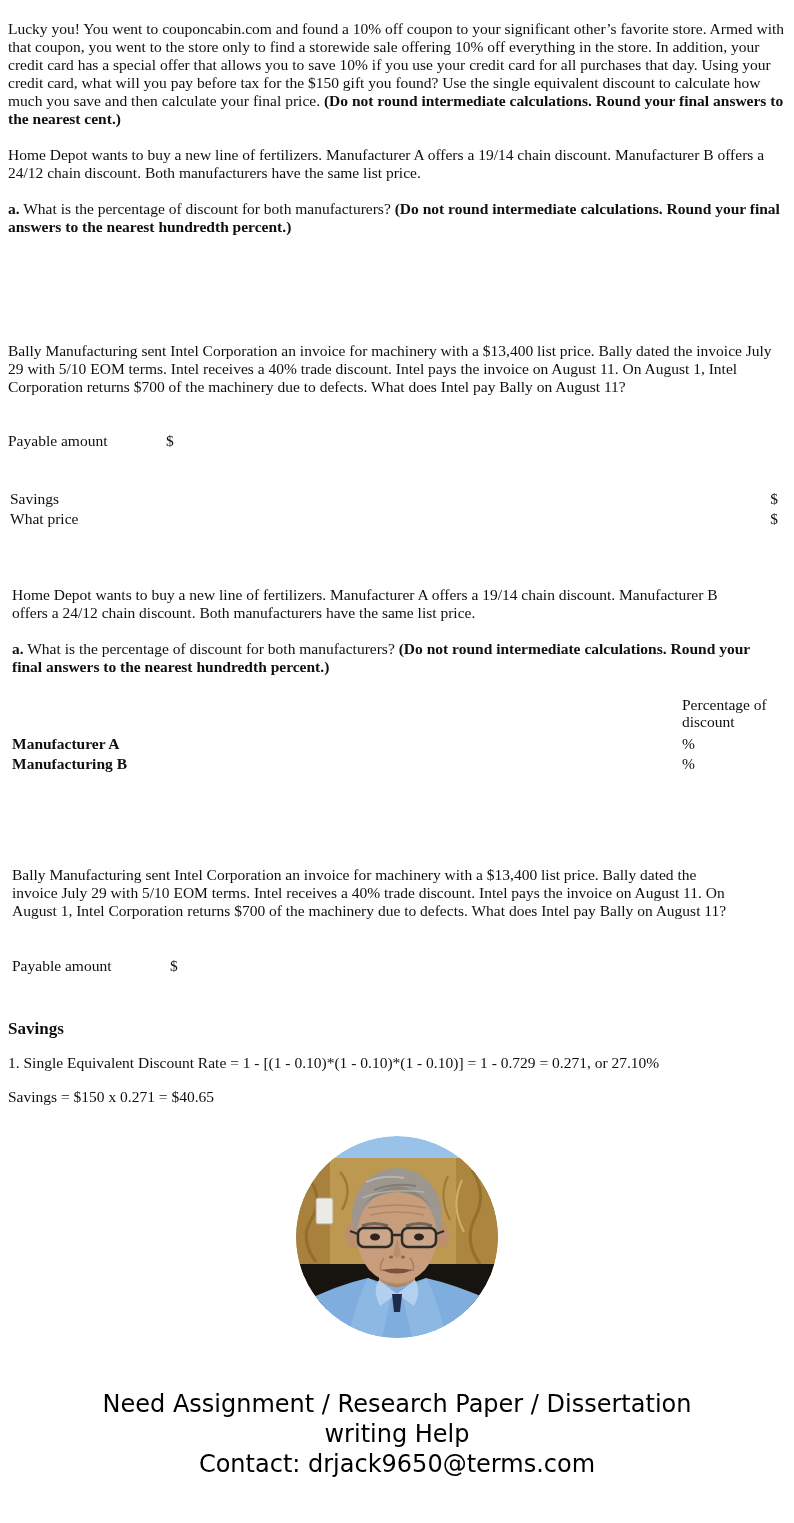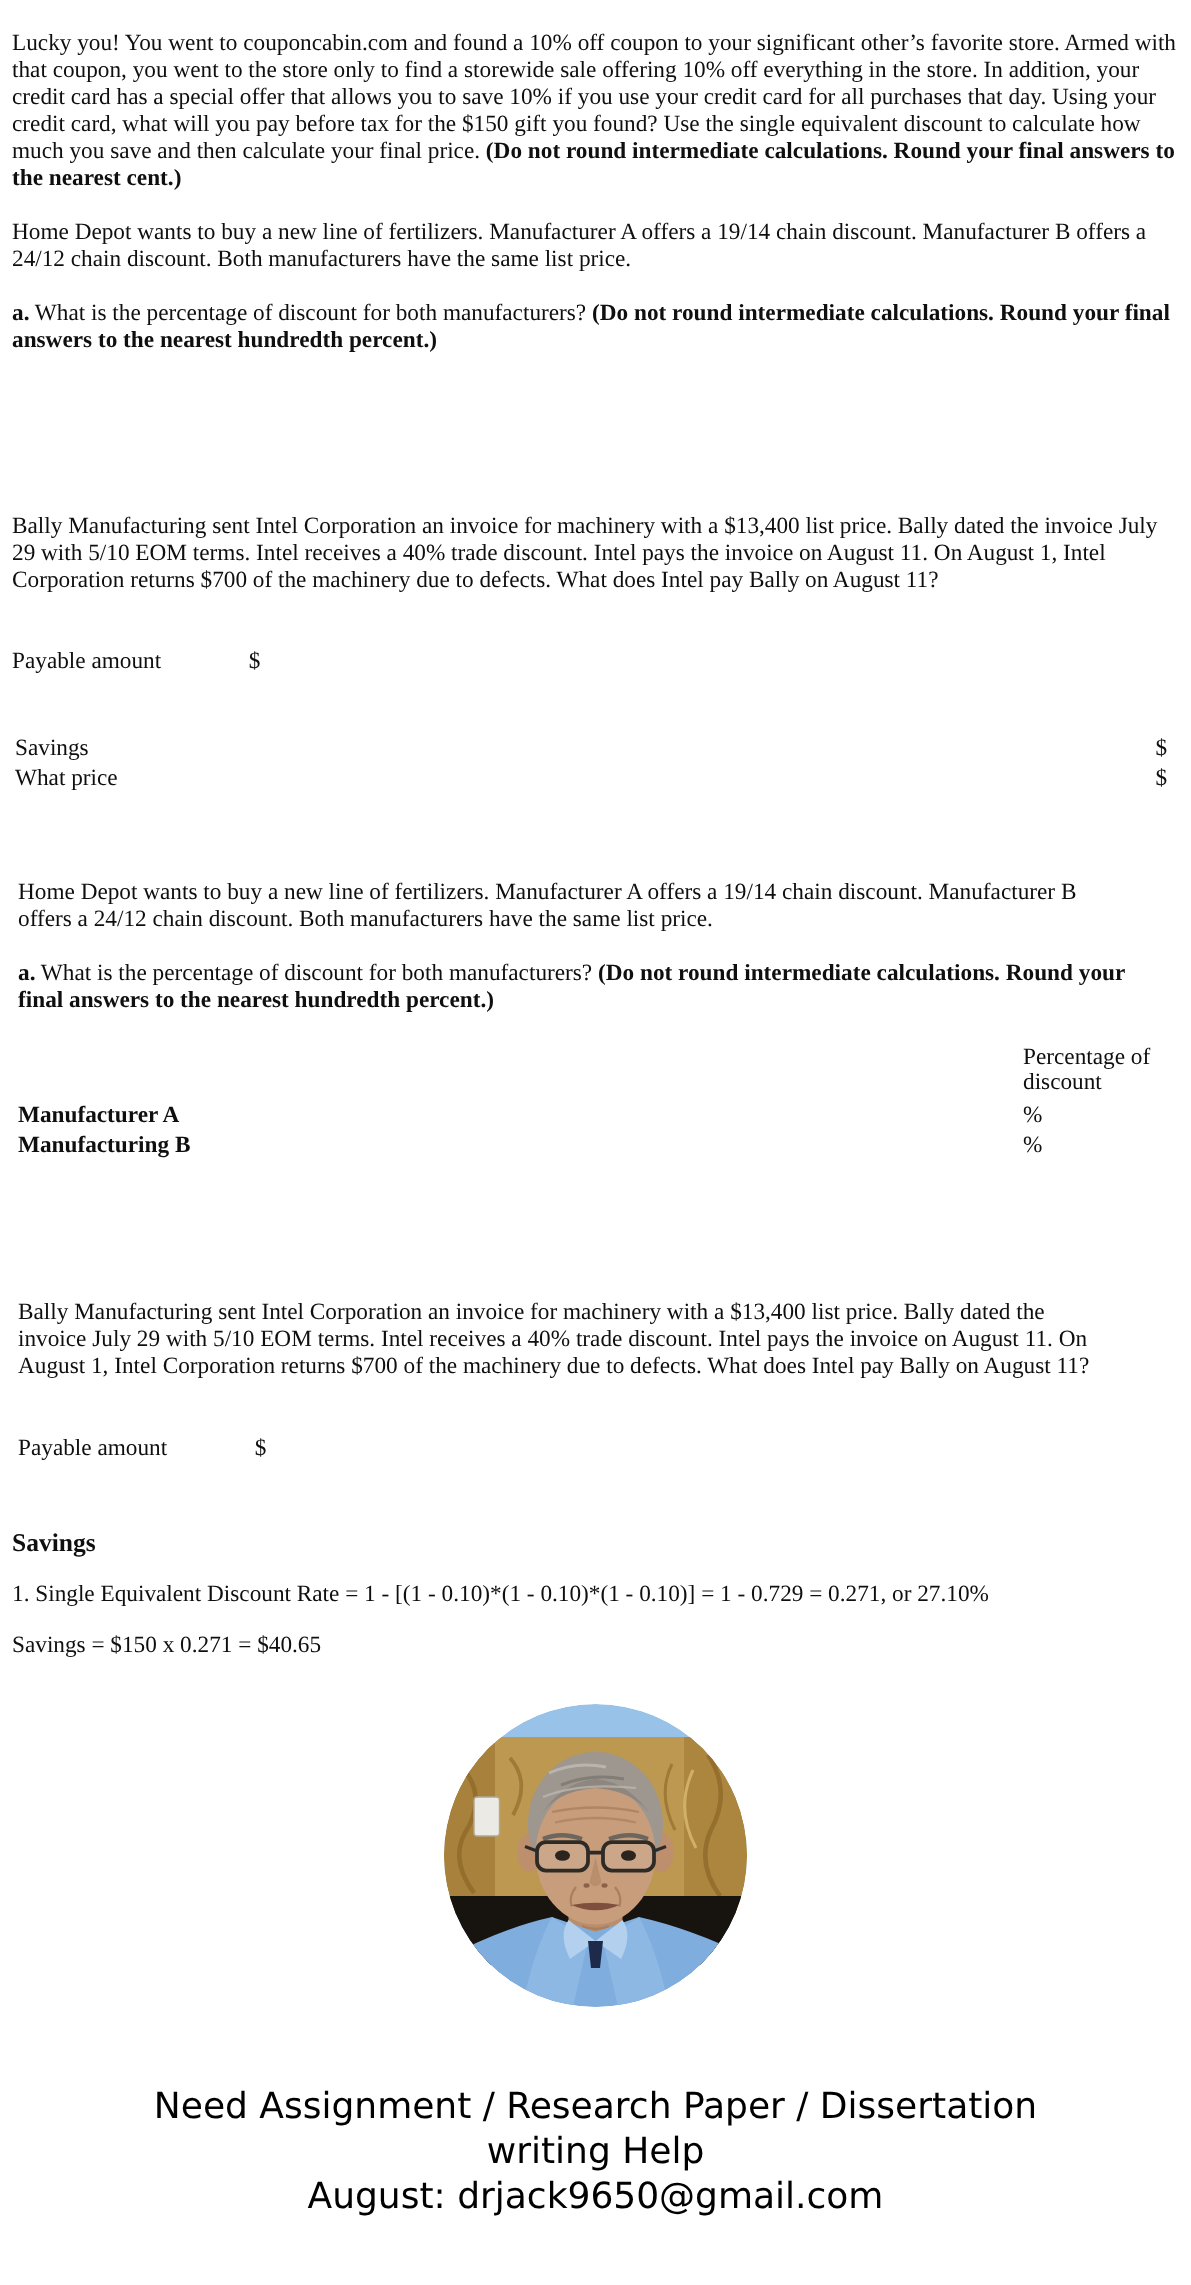--- a/index.html
+++ b/index.html
@@ -188,16 +188,16 @@
 
         <path d="M85,134 Q101,131 117,134 Q101,141 85,134 Z" fill="#7d4f3c"></path>
         <path d="M92,148 Q101,152 110,148" stroke="#a87f60" stroke-width="1.5" fill="none"></path>
       </g>
     </svg>
   </div>
 
   <div class="footer">
     <div>Need Assignment / Research Paper / Dissertation</div>
     <div>writing Help</div>
-    <div>August: drjack9650@gmail.com</div>
+    <div>Contact: drjack9650@terms.com</div>
   </div>
 
 </div>
 
 </body></html>

